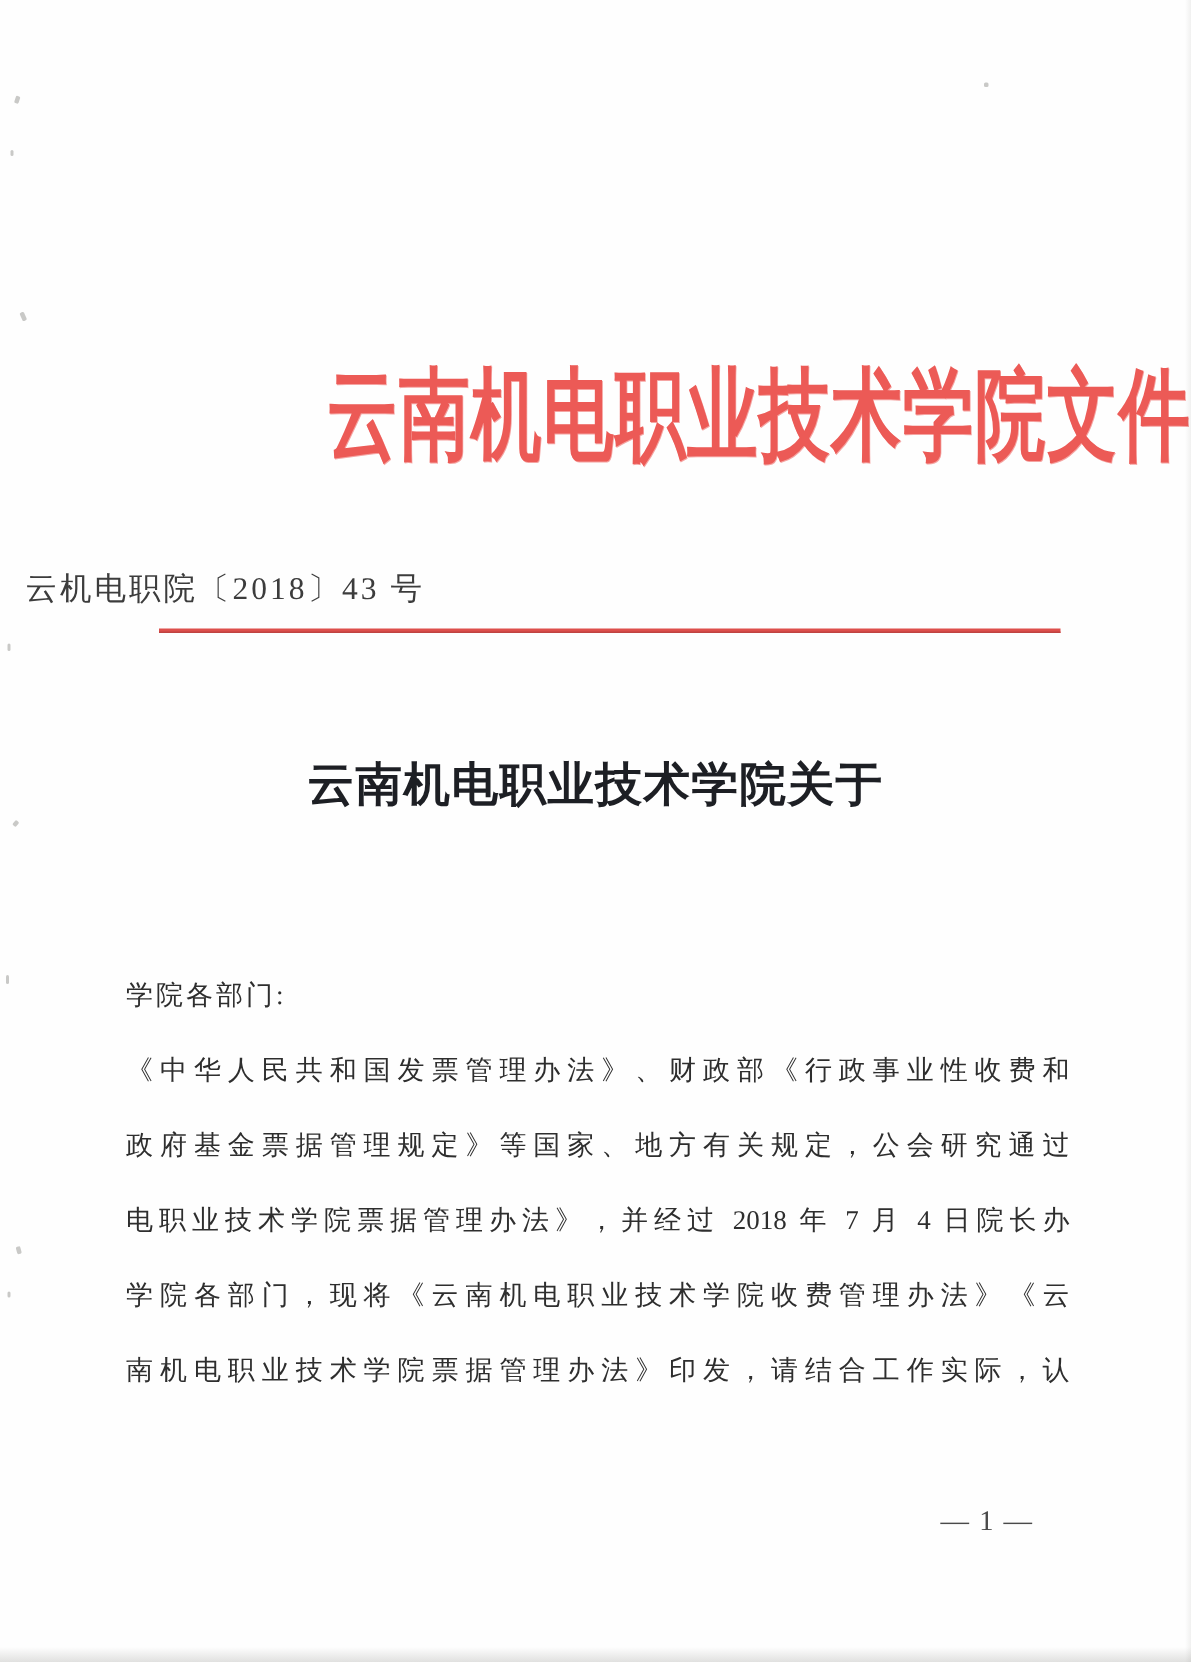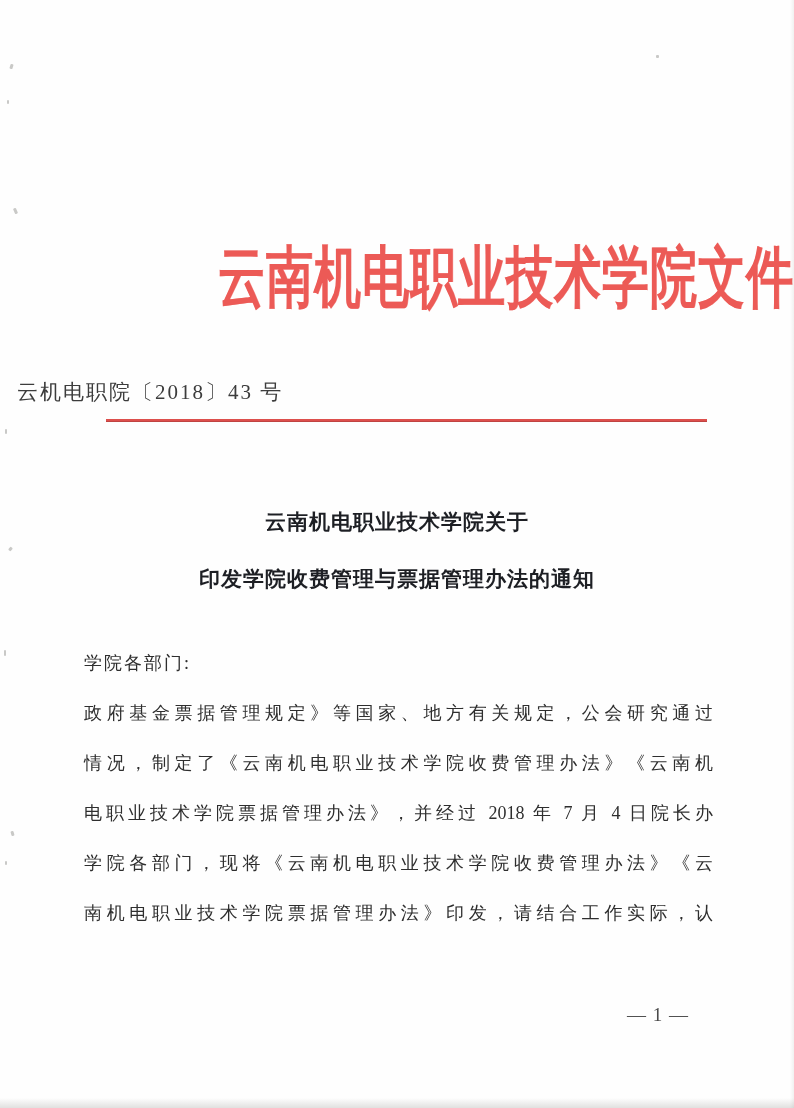--- a/index.html
+++ b/index.html
@@ -46,21 +46,21 @@
     border-bottom: 1px solid #c04341;
   }
   
   .notice-title {
     position: absolute; left: 0; right: 0; top: 494px;
     text-align: center;
     font-weight: bold;
     color: #1d1f24;
   }
   .notice-title .t-line {
-    font-size: 21px;
+    font-size: 31px;
     line-height: 57px;
     letter-spacing: 1px;
     white-space: nowrap;
   }
   
   .body-block {
     position: absolute; left: 84px; top: 638px; width: 629px;
     font-size: 18px;
     color: #2e2e2e;
   }
@@ -122,27 +122,26 @@
   <div class="letterhead">
     <span class="letterhead-text">云南机电职业技术学院文件</span>
   </div>
 
   <div class="doc-number">云机电职院〔2018〕43 号</div>
 
   <div class="red-rule"></div>
 
   <div class="notice-title">
     <div class="t-line">云南机电职业技术学院关于</div>
-    <div class="t-line">印发学院收费管理与票据管理办法的通知</div>
   </div>
 
   <div class="body-block">
     <div class="body-line salutation">学院各部门:</div>
+    <div class="body-line">《中华人民共和国发票管理办法》、财政部《行政事业性收费和</div>
     <div class="body-line">政府基金票据管理规定》等国家、地方有关规定，公会研究通过</div>
-    <div class="body-line">情况，制定了《云南机电职业技术学院收费管理办法》《云南机</div>
     <div class="body-line">电职业技术学院票据管理办法》，并经过 2018 年 7 月 4 日院长办</div>
     <div class="body-line">学院各部门，现将《云南机电职业技术学院收费管理办法》《云</div>
     <div class="body-line">南机电职业技术学院票据管理办法》印发，请结合工作实际，认</div>
   </div>
 
   <div class="page-number">— 1 —</div>
 
   <span class="speck sp1"></span>
   <span class="speck sp2"></span>
   <span class="speck sp3"></span>

